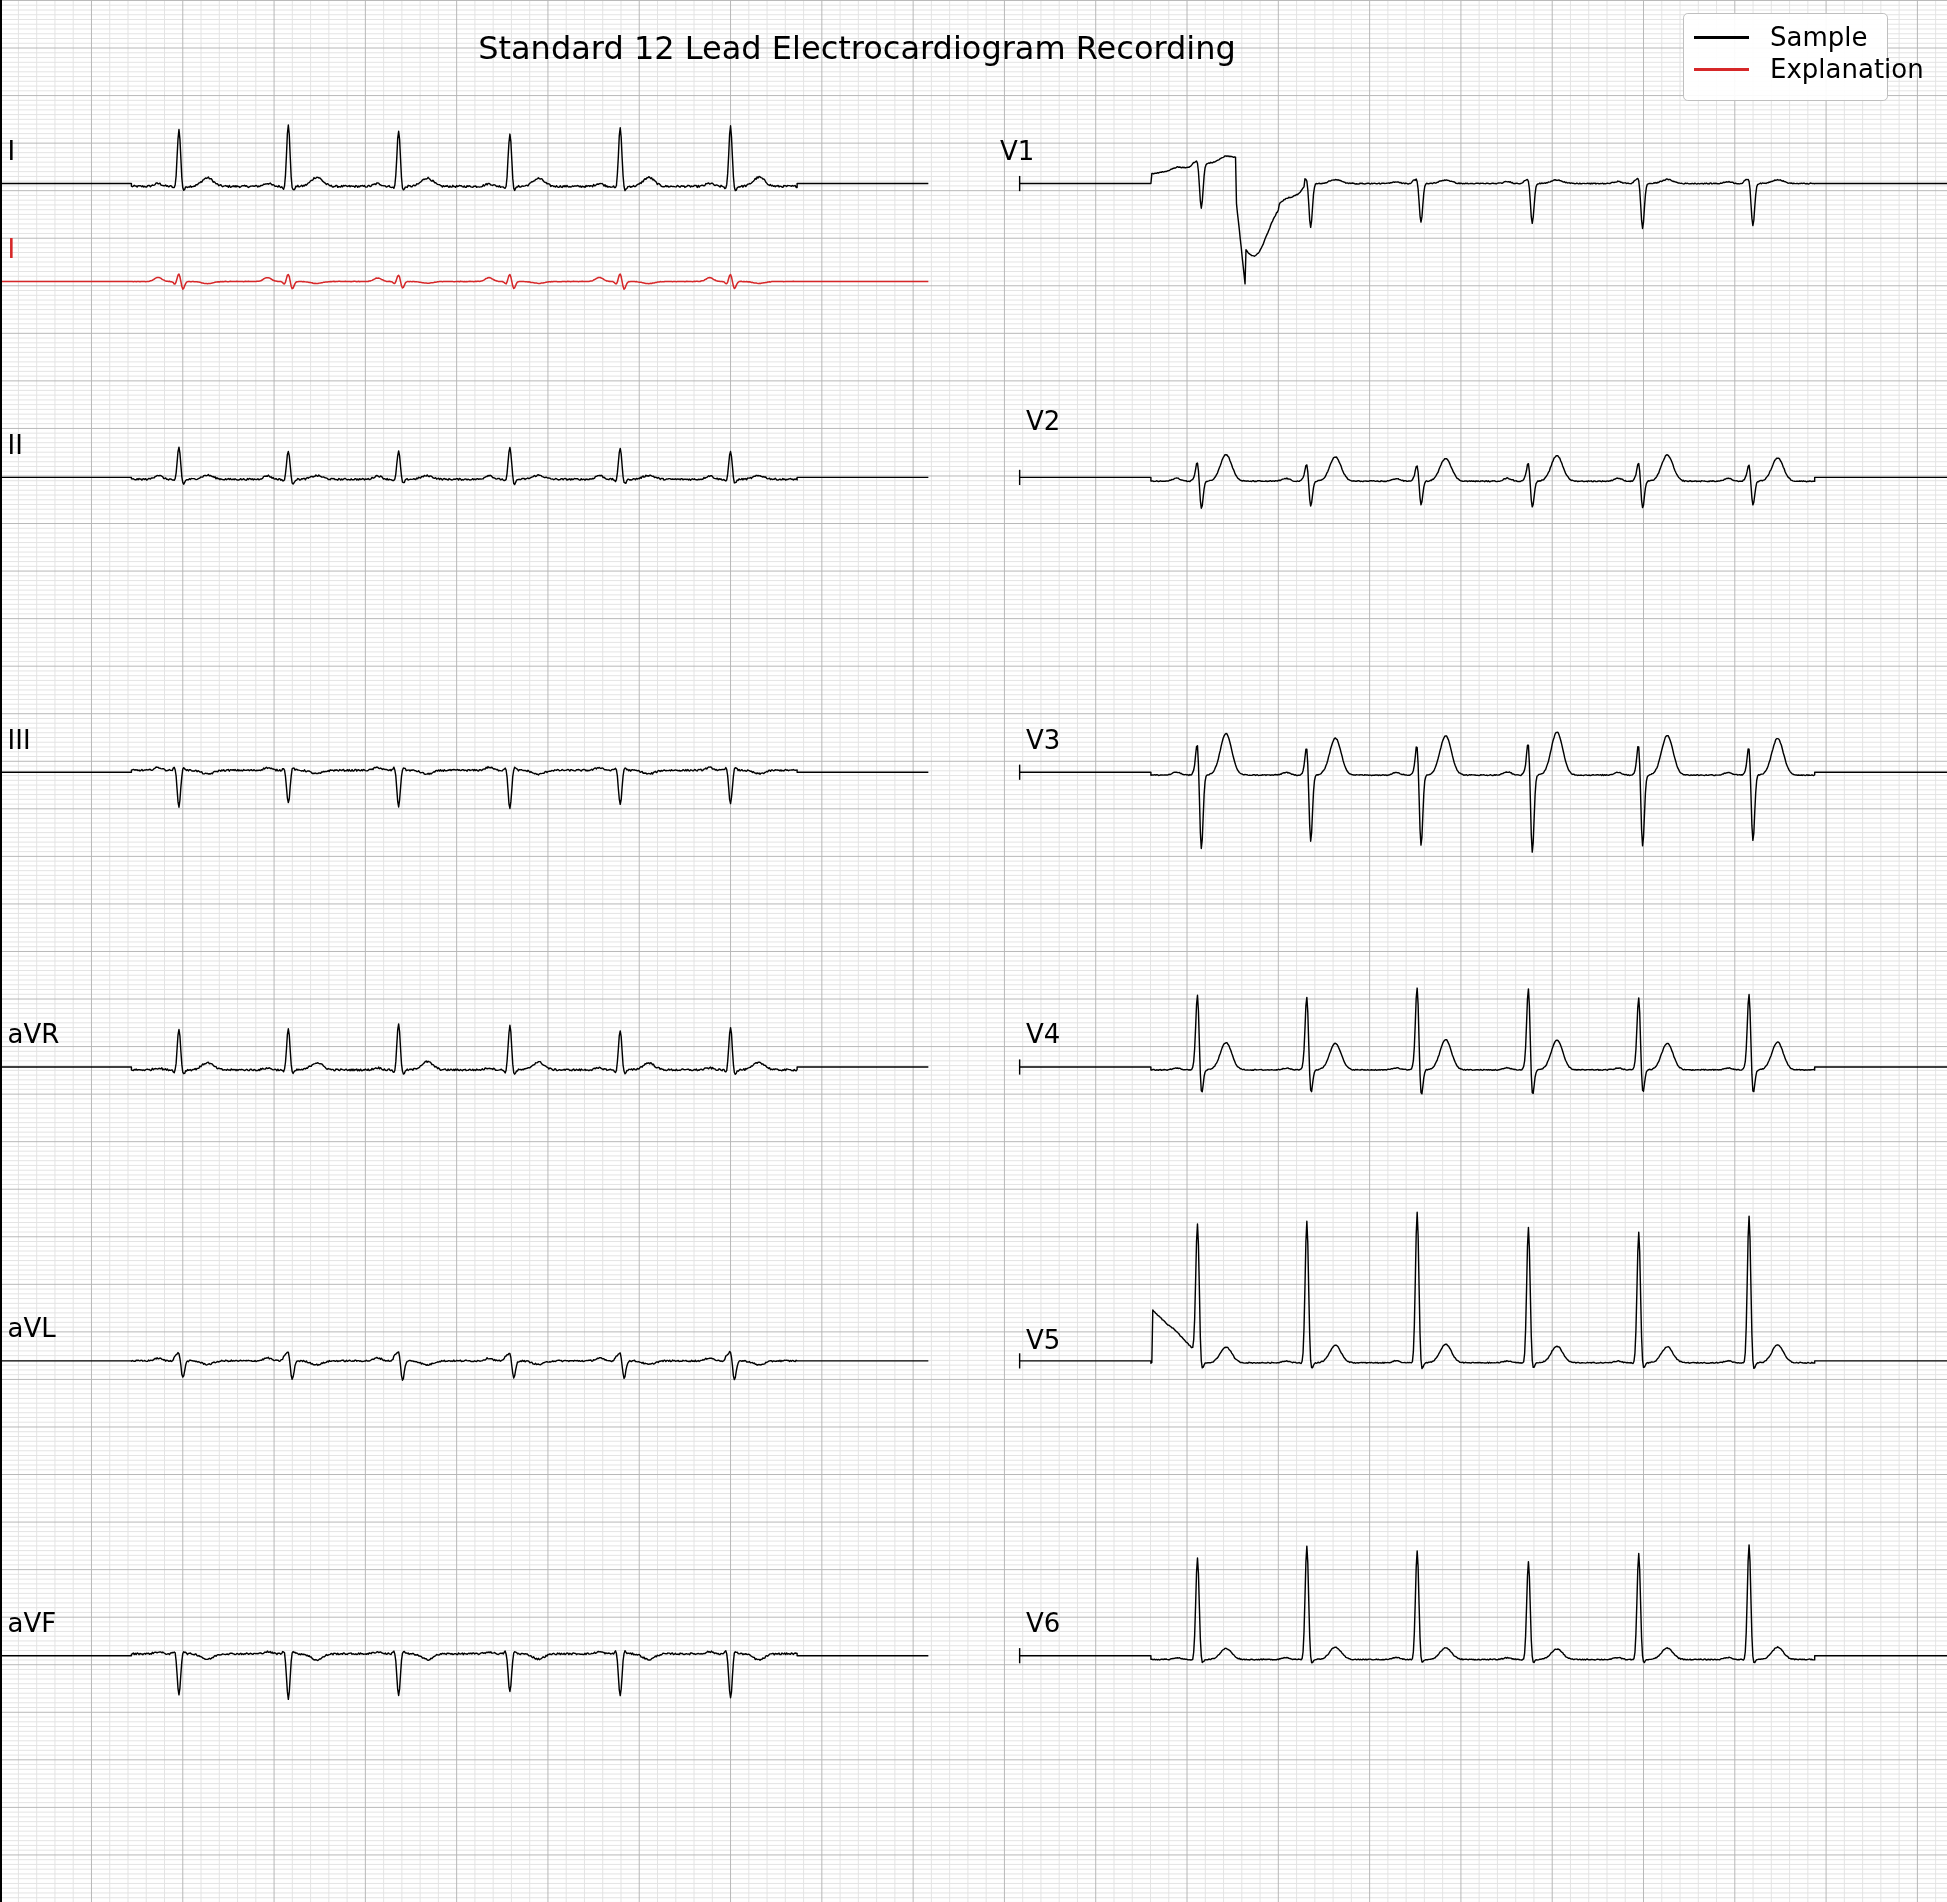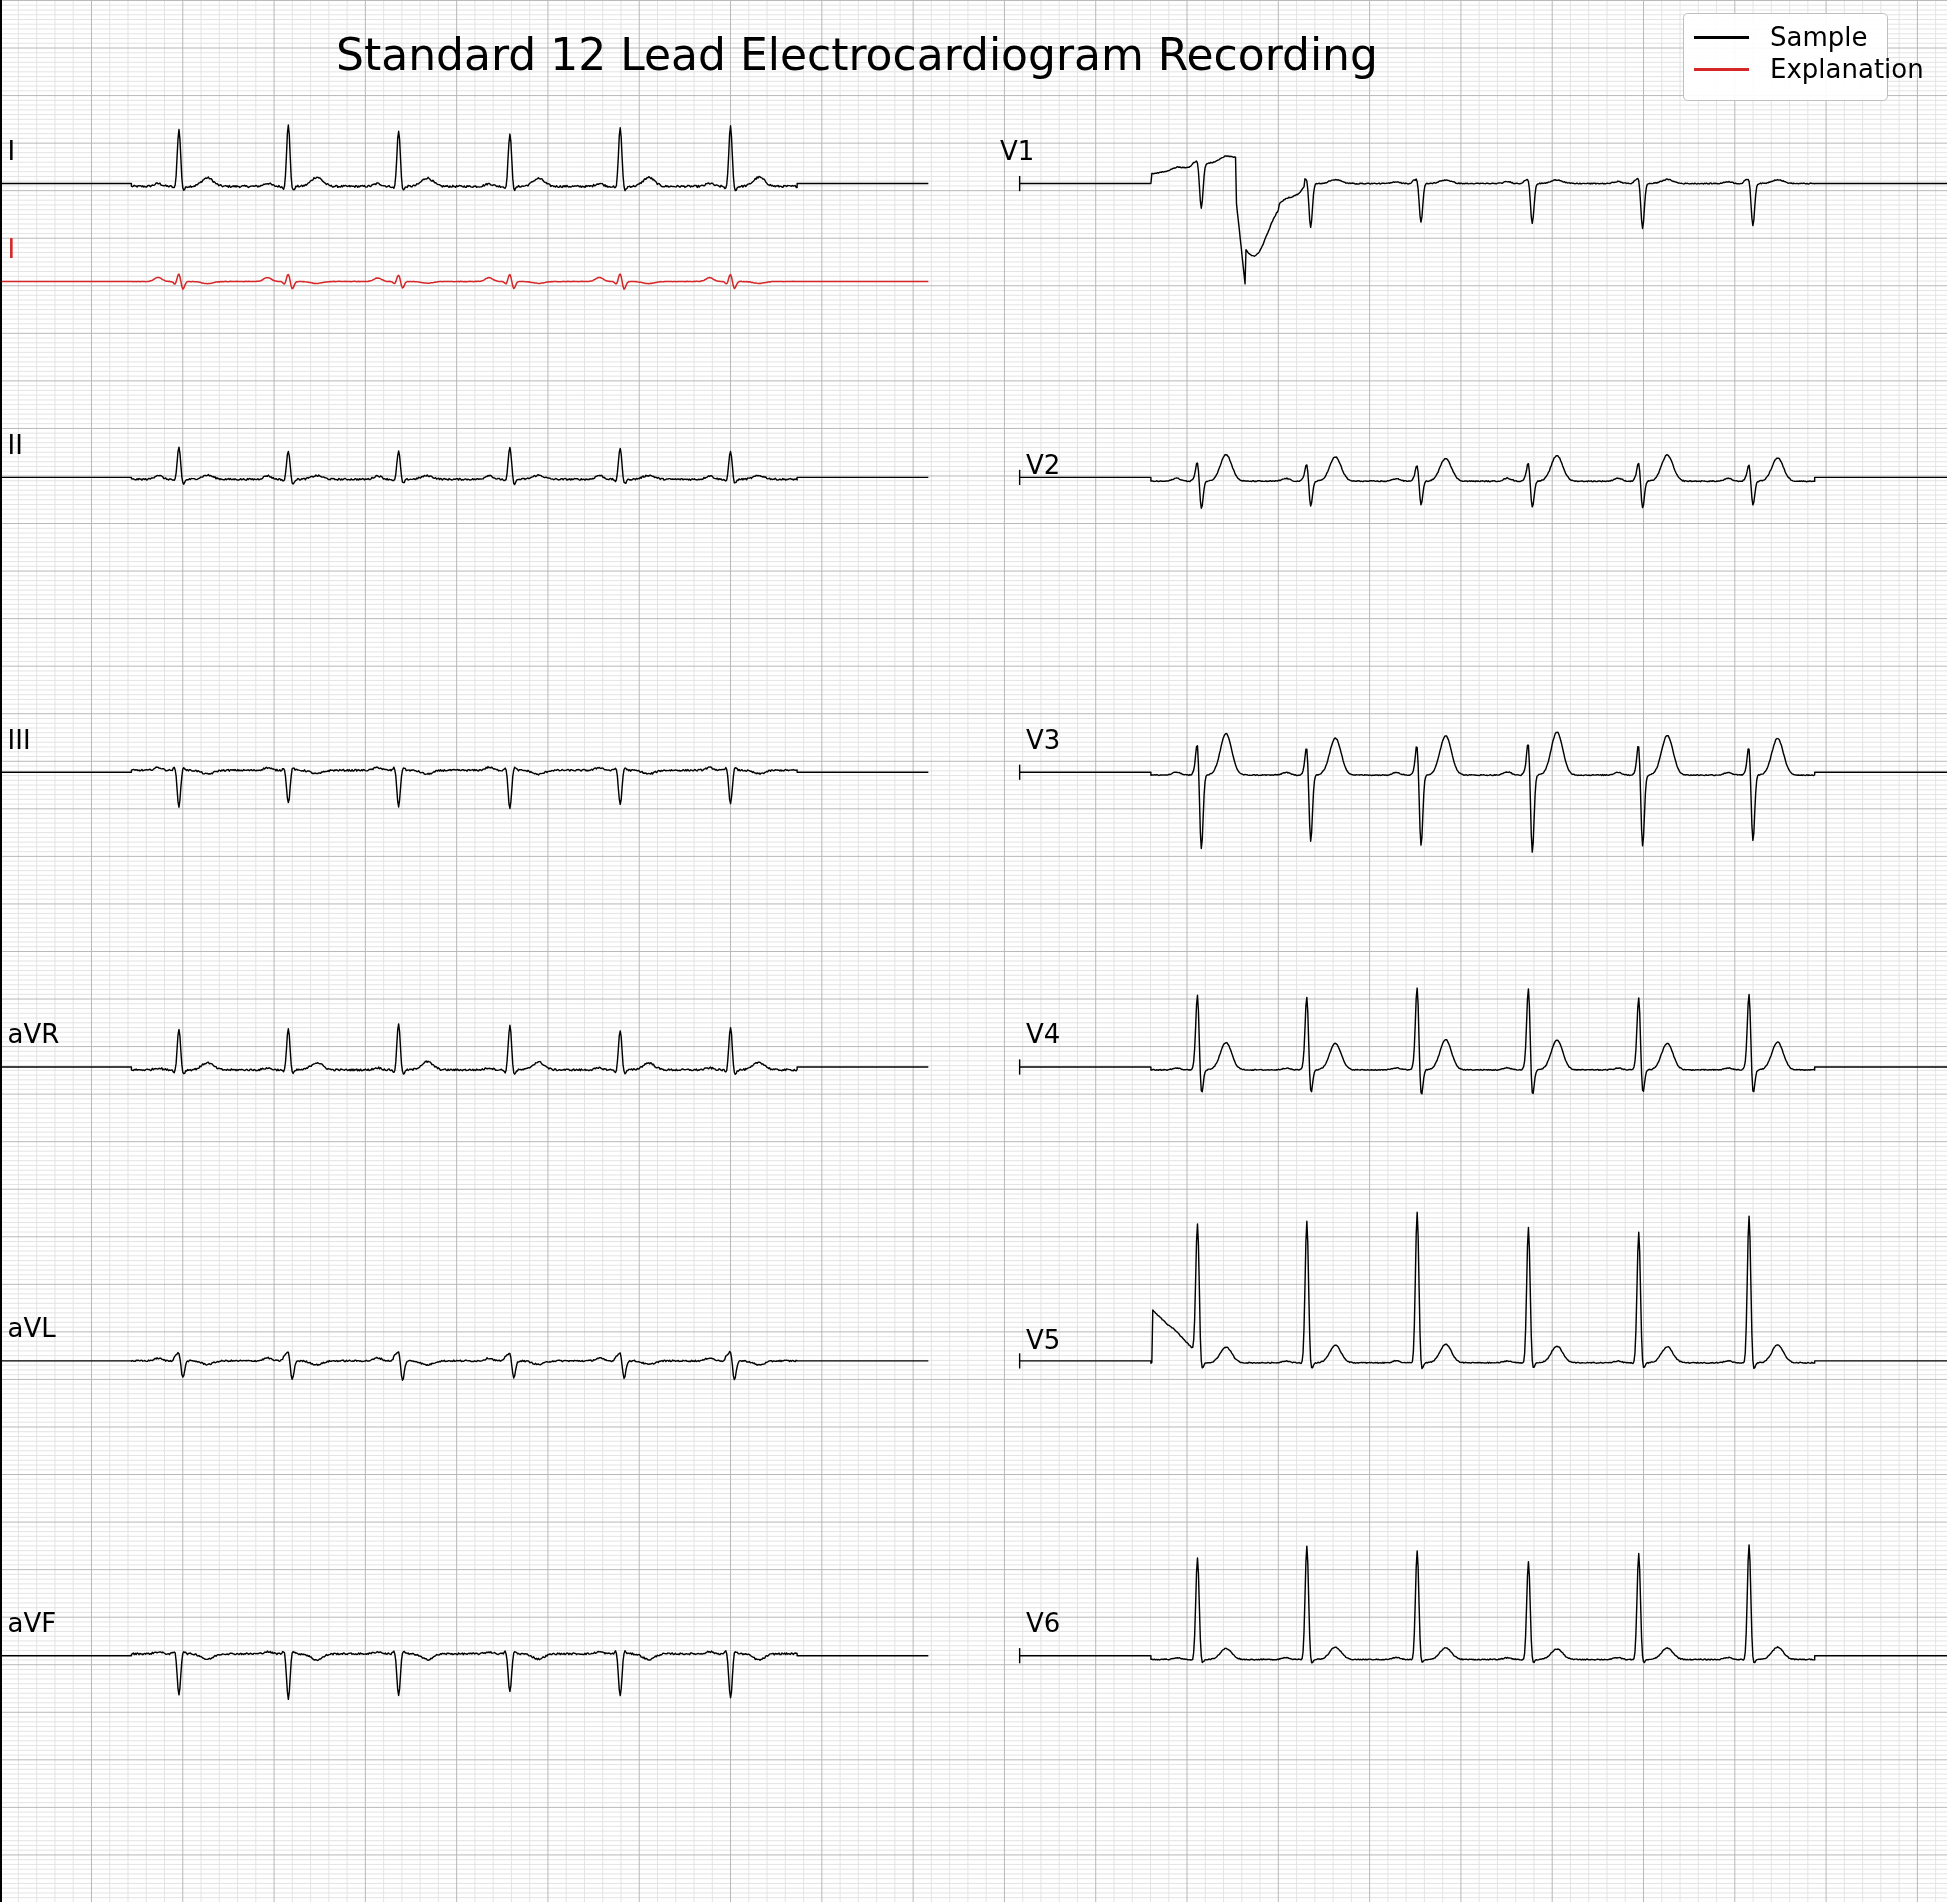--- a/index.html
+++ b/index.html
@@ -1,19 +1,19 @@
 <!DOCTYPE html>
 <html style="font-size:15px"><head>
 <meta charset="utf-8">
 <style>
   html, body { margin: 0; padding: 0; background: #ffffff; }
   body { width: 1948px; height: 1902px; overflow: hidden; position: relative; font-family: "DejaVu Sans", sans-serif; }
   #frame { position: absolute; left: 0; top: 0; width: 1948px; height: 1902px; }
   #frame svg { position: absolute; left: 0; top: 0; }
-  .title { position: absolute; left: 0; width: 1714px; top: 28.5px; text-align: center; font-size: 44px; color: #000; font-family: "DejaVu Sans", sans-serif; }
+  .title { position: absolute; left: 0; width: 1714px; top: 28.5px; text-align: center; font-size: 32px; color: #000; font-family: "DejaVu Sans", sans-serif; }
   .lead-label { position: absolute; font-size: 26px; color: #000; font-family: "DejaVu Sans", sans-serif; line-height: 1; }
   .lead-label.red { color: #d62728; }
   .legend { position: absolute; left: 1683px; top: 13.3px; width: 205px; height: 88px; background: rgba(255,255,255,0.92); border: 1.4px solid #bfbfbf; border-radius: 4.8px; box-sizing: border-box; }
   .legend-row { position: absolute; left: 0; height: 38px; width: 100%; }
   .legend-line { position: absolute; left: 9.5px; width: 55px; height: 2.9px; top: 18px; }
   .legend-text { position: absolute; left: 86px; top: 3.8px; font-size: 26px; font-family: "DejaVu Sans", sans-serif; color: #000; }
   .left-edge { position: absolute; left: 0; top: 0; width: 1.9px; height: 1902px; background: #000; }
 </style>
 </head>
 <body>
@@ -50,21 +50,21 @@
 
   <div class="lead-label" style="left:7.6px;top:138px;">I</div>
   <div class="lead-label red" style="left:7.6px;top:236px;">I</div>
   <div class="lead-label" style="left:7.6px;top:432px;">II</div>
   <div class="lead-label" style="left:7.6px;top:727px;">III</div>
   <div class="lead-label" style="left:7.6px;top:1021px;">aVR</div>
   <div class="lead-label" style="left:7.6px;top:1315px;">aVL</div>
   <div class="lead-label" style="left:7.6px;top:1610px;">aVF</div>
 
   <div class="lead-label" style="left:1000px;top:138px;">V1</div>
-  <div class="lead-label" style="left:1026px;top:452px;">V2</div>
+  <div class="lead-label" style="left:1026px;top:408px;">V2</div>
   <div class="lead-label" style="left:1026px;top:727px;">V3</div>
   <div class="lead-label" style="left:1026px;top:1021px;">V4</div>
   <div class="lead-label" style="left:1026px;top:1315px;margin-top:12px;">V5</div>
   <div class="lead-label" style="left:1026px;top:1610px;">V6</div>
 
   <div class="legend">
     <div class="legend-row" style="top:3.8px;">
       <div class="legend-line" style="background:#000000;"></div>
       <div class="legend-text">Sample</div>
     </div>

